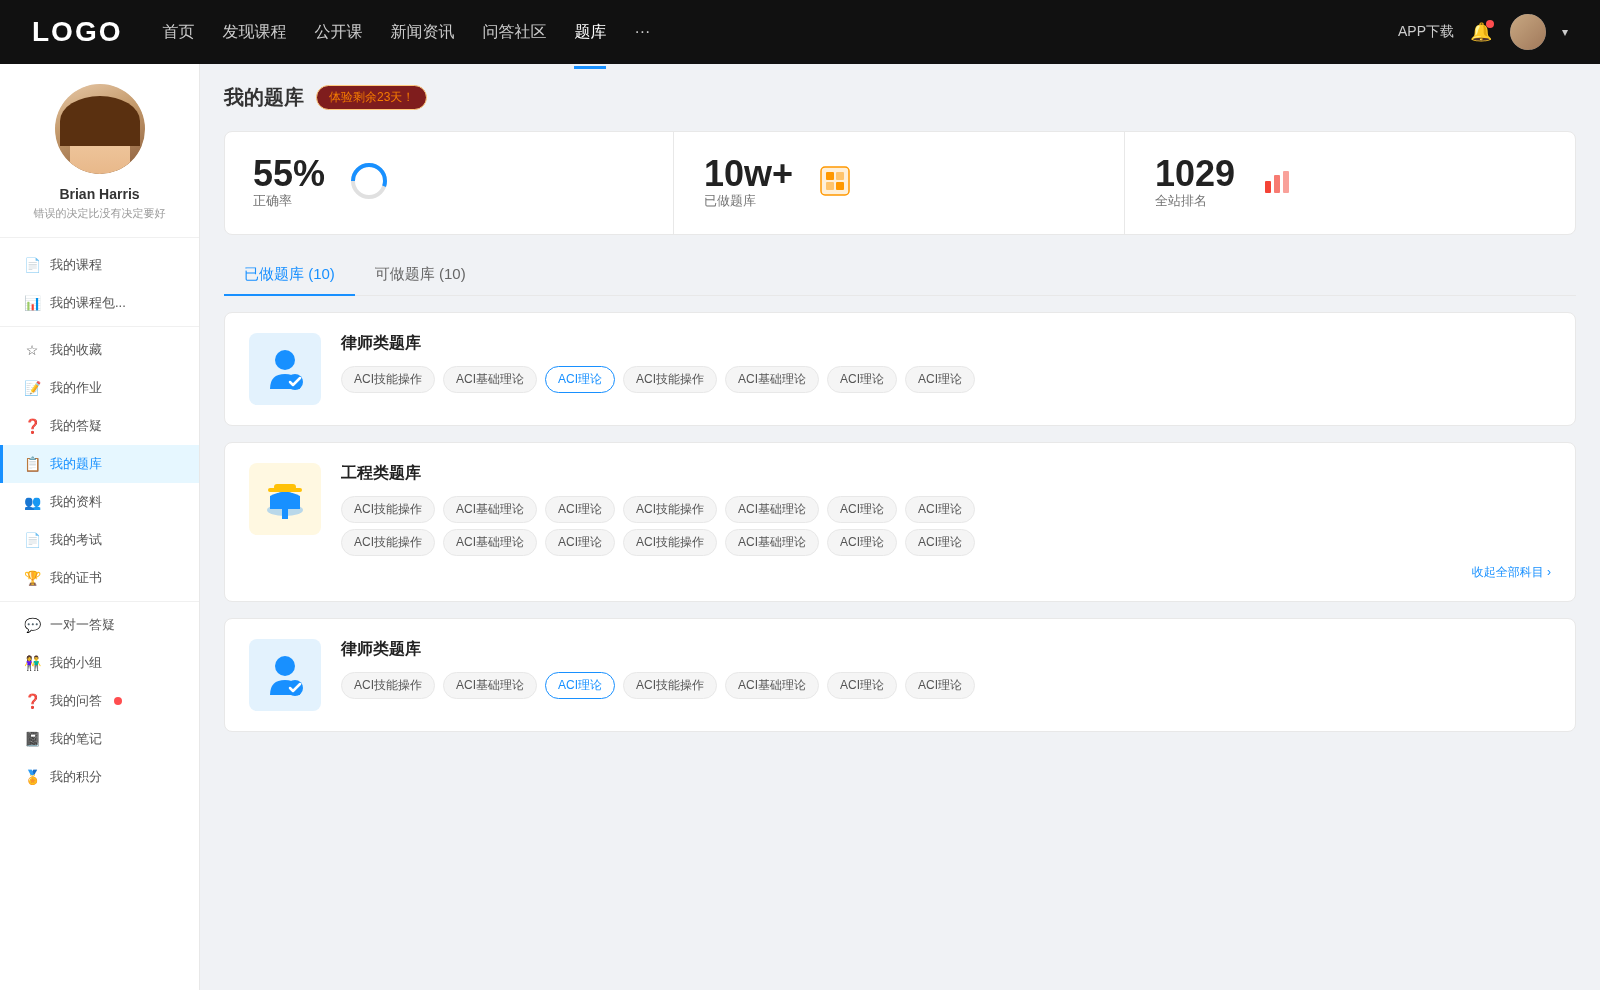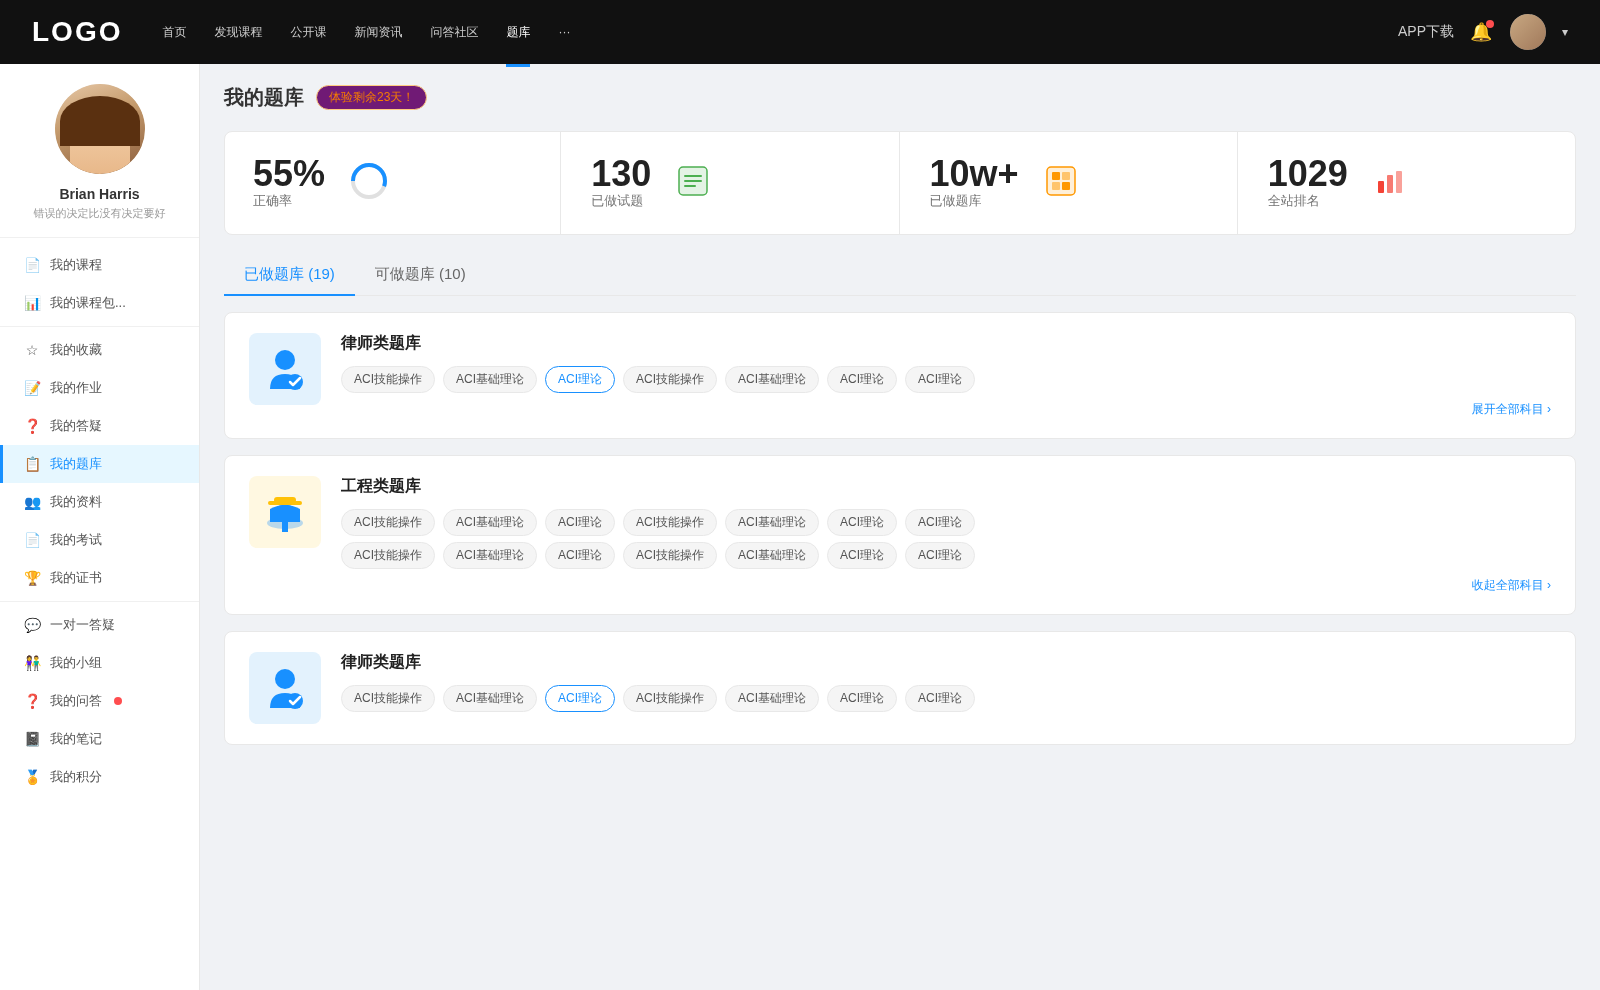--- a/index.html
+++ b/index.html
@@ -24,21 +24,21 @@
       margin-right: 40px;
     }
     .navbar-nav {
       display: flex;
       align-items: center;
       gap: 28px;
       flex: 1;
     }
     .nav-item {
       color: #ccc;
-      font-size: 12px;
+      font-size: 16px;
       cursor: pointer;
       padding: 4px 0;
       position: relative;
     }
     .nav-item.active {
       color: #fff;
     }
     .nav-item.active::after {
       content: '';
       position: absolute;
@@ -195,21 +195,21 @@
       align-items: center;
       gap: 12px;
       margin-bottom: 20px;
     }
     .page-title {
       font-size: 20px;
       font-weight: 600;
       color: #333;
     }
     .trial-badge {
-      background: #701a75;
+      background: #7f1d1d;
       color: #f57c00;
       border: 1px solid #ffcc80;
       border-radius: 20px;
       padding: 3px 12px;
       font-size: 12px;
     }
 
     
     .stats-row {
       display: flex;
@@ -442,35 +442,20 @@
         <div style="margin-left:8px;">
           <svg width="40" height="40" viewBox="0 0 40 40">
             <circle cx="20" cy="20" r="16" fill="none" stroke="#e0e0e0" stroke-width="4"></circle>
             <circle cx="20" cy="20" r="16" fill="none" stroke="#1890ff" stroke-width="4" stroke-dasharray="55.3 44.7" stroke-dashoffset="25" transform="rotate(-90 20 20)"></circle>
             <circle cx="20" cy="20" r="8" fill="white"></circle>
           </svg>
         </div>
       </div>
       <div class="stat-item">
         <div>
-          <div class="stat-value">130</div>
-          <div class="stat-label">已做试题</div>
-        </div>
-        <div style="margin-left:8px;">
-          <svg width="36" height="36" viewBox="0 0 36 36">
-            <rect x="4" y="4" width="28" height="28" rx="4" fill="#4CAF50" opacity="0.15"></rect>
-            <rect x="4" y="4" width="28" height="28" rx="4" fill="none" stroke="#4CAF50" stroke-width="1.5"></rect>
-            <line x1="10" y1="13" x2="26" y2="13" stroke="#4CAF50" stroke-width="2" stroke-linecap="round"></line>
-            <line x1="10" y1="18" x2="26" y2="18" stroke="#4CAF50" stroke-width="2" stroke-linecap="round"></line>
-            <line x1="10" y1="23" x2="20" y2="23" stroke="#4CAF50" stroke-width="2" stroke-linecap="round"></line>
-          </svg>
-        </div>
-      </div>
-      <div class="stat-item">
-        <div>
           <div class="stat-value">10w+</div>
           <div class="stat-label">已做题库</div>
         </div>
         <div style="margin-left:8px;">
           <svg width="36" height="36" viewBox="0 0 36 36">
             <rect x="4" y="4" width="28" height="28" rx="4" fill="#FF9800" opacity="0.15"></rect>
             <rect x="4" y="4" width="28" height="28" rx="4" fill="none" stroke="#FF9800" stroke-width="1.5"></rect>
             <rect x="9" y="9" width="8" height="8" rx="1" fill="#FF9800"></rect>
             <rect x="19" y="9" width="8" height="8" rx="1" fill="#FF9800" opacity="0.5"></rect>
             <rect x="9" y="19" width="8" height="8" rx="1" fill="#FF9800" opacity="0.5"></rect>
@@ -487,21 +472,21 @@
           <svg width="36" height="36" viewBox="0 0 36 36">
             <rect x="6" y="18" width="6" height="12" rx="1" fill="#f44336"></rect>
             <rect x="15" y="12" width="6" height="18" rx="1" fill="#f44336" opacity="0.7"></rect>
             <rect x="24" y="8" width="6" height="22" rx="1" fill="#f44336" opacity="0.5"></rect>
           </svg>
         </div>
       </div>
     </div>
 
     <div class="tabs-row">
-      <div class="tab active">已做题库 (19)</div>
+      <div class="tab active">已做题库 (10)</div>
       <div class="tab">可做题库 (10)</div>
     </div>
 
     <div class="bank-card">
       <div class="bank-icon">
         <svg width="50" height="50" viewBox="0 0 50 50">
           <circle cx="25" cy="16" r="10" fill="#1890ff"></circle>
           <path d="M10 45 Q10 30 25 30 Q40 30 40 45" fill="#1890ff"></path>
           <circle cx="35" cy="38" r="8" fill="#1890ff"></circle>
           <path d="M30 38 L33 41 L40 34" stroke="white" stroke-width="2.5" fill="none" stroke-linecap="round" stroke-linejoin="round"></path>
@@ -511,21 +496,20 @@
         <div class="bank-name">律师类题库</div>
         <div class="tags-row">
           <span class="tag">ACI技能操作</span>
           <span class="tag">ACI基础理论</span>
           <span class="tag active">ACI理论</span>
           <span class="tag">ACI技能操作</span>
           <span class="tag">ACI基础理论</span>
           <span class="tag">ACI理论</span>
           <span class="tag">ACI理论</span>
         </div>
-        <div class="expand-link">展开全部科目 ›</div>
       </div>
     </div>
 
     <div class="bank-card">
       <div class="bank-icon" style="background:#fff8e1;">
         <svg width="50" height="50" viewBox="0 0 50 50">
           <ellipse cx="25" cy="36" rx="18" ry="6" fill="#1890ff" opacity="0.3"></ellipse>
           <path d="M10 35 L10 22 Q25 14 40 22 L40 35 Z" fill="#1890ff"></path>
           <path d="M15 22 Q25 15 35 22" fill="none" stroke="#1890ff" stroke-width="2"></path>
           <rect x="14" y="10" width="22" height="6" rx="3" fill="#FFC107"></rect>

